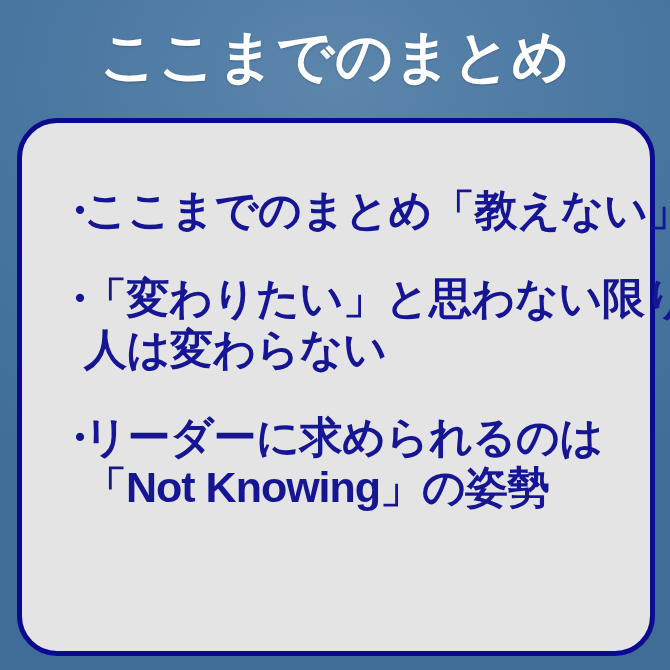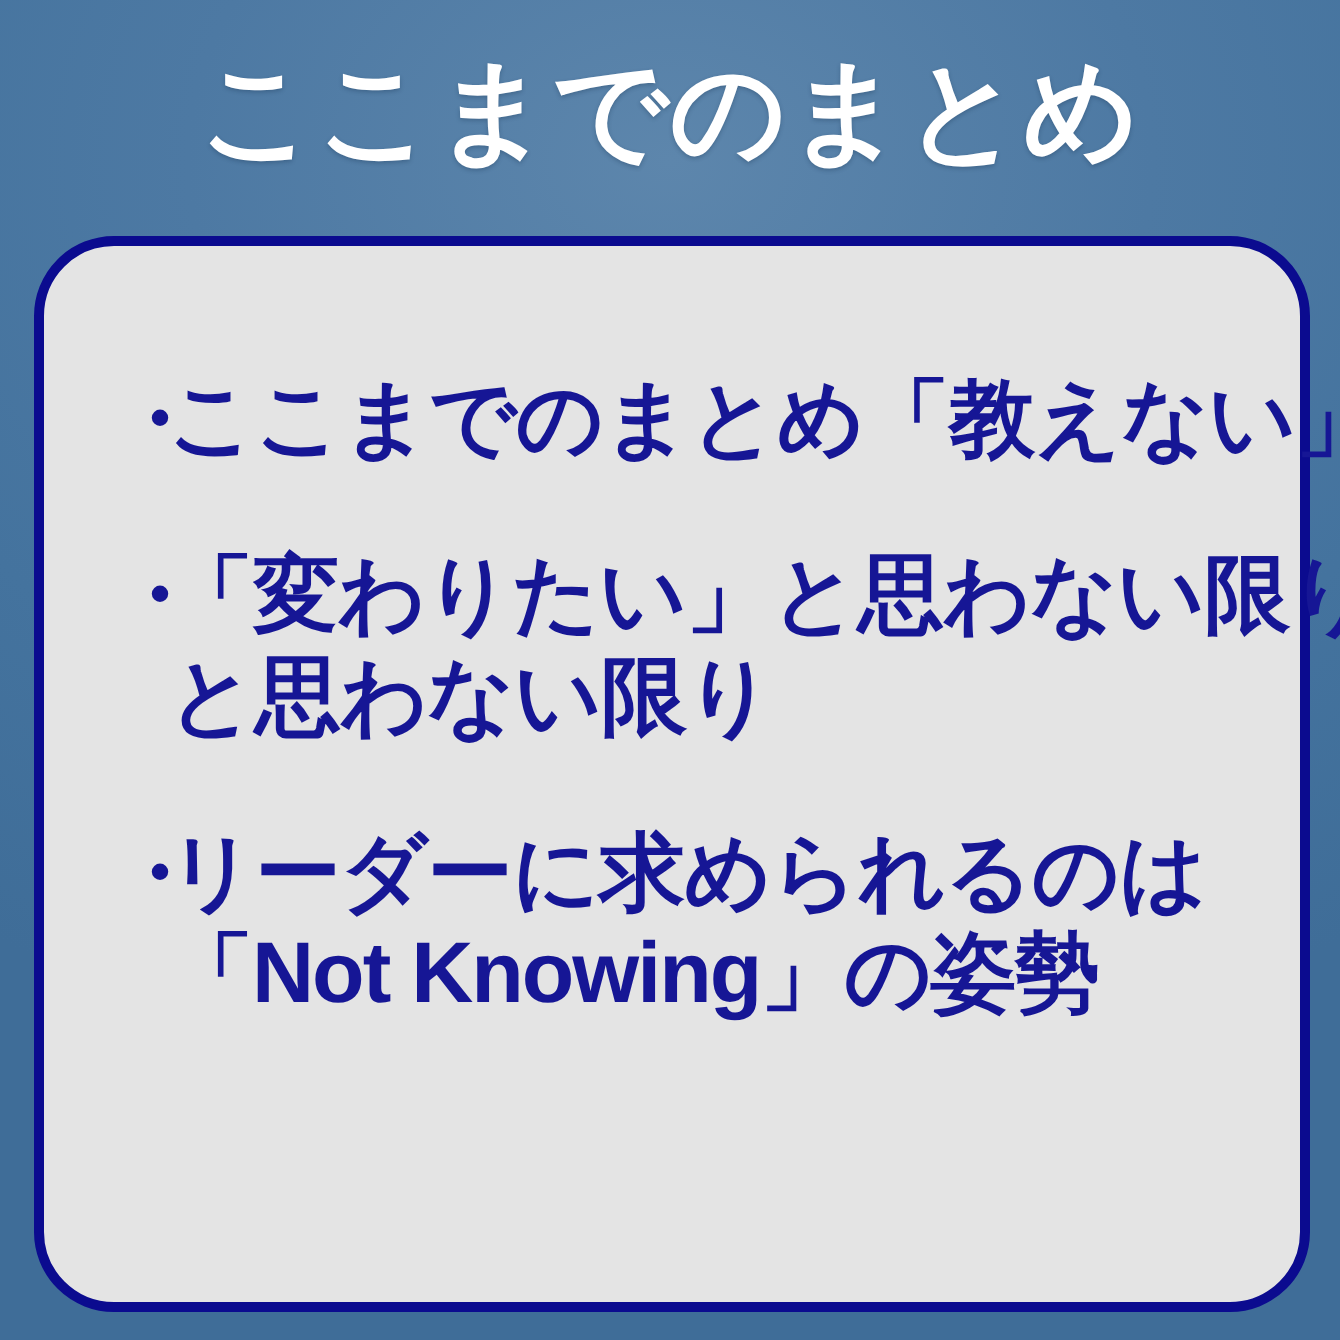--- a/index.html
+++ b/index.html
@@ -129,21 +129,21 @@
         </div>
       </div>
 
       <div class="bullet-item">
         <div class="bullet-line">
           <span class="bullet-marker">・</span>
           <span class="bullet-text">「変わりたい」と思わない限り、</span>
         </div>
         <div class="bullet-line continuation">
           <span class="bullet-marker">・</span>
-          <span class="bullet-text">と思わない限り</span>
+          <span class="bullet-text">人は変わらない</span>
         </div>
       </div>
 
       <div class="bullet-item">
         <div class="bullet-line">
           <span class="bullet-marker">・</span>
           <span class="bullet-text">リーダーに求められるのは</span>
         </div>
         <div class="bullet-line continuation">
           <span class="bullet-marker">・</span>

